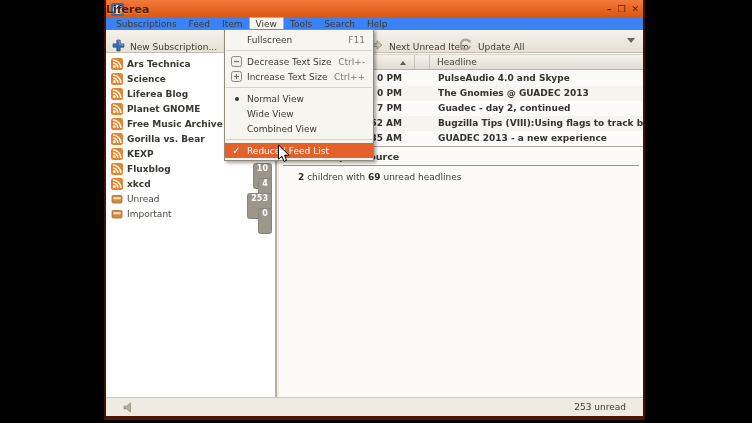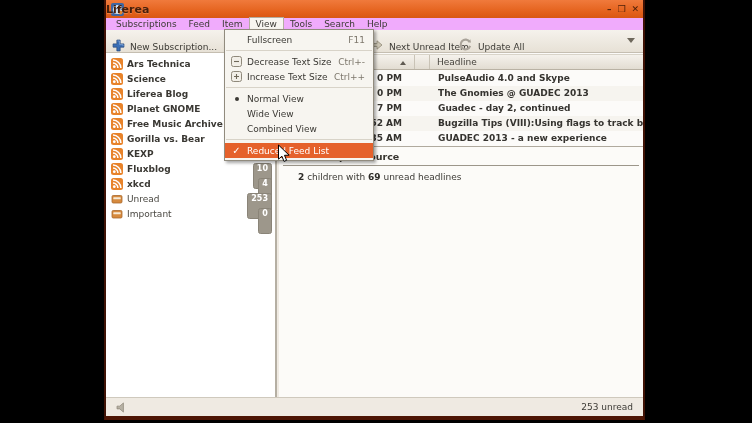--- a/index.html
+++ b/index.html
@@ -24,21 +24,21 @@
   .titlebar .app-icon { width:13px; height:13px; margin-left:1px; flex:0 0 auto; }
   .titlebar .title {
     position:absolute; left:0; right:0; text-align:left;
     font-weight:bold; font-size:11px; color:#471f0b; text-shadow:0 1px 0 rgba(255,190,150,.35);
   }
   .win-controls { margin-left:auto; display:flex; gap:6px; align-items:center; z-index:2; }
   .win-btn { font-size:9px; font-weight:bold; color:#4f2009; line-height:10px; }
   
   .menubar {
     position:absolute; left:0; top:18px; right:0; height:12px;
-    background:#f0abfc; display:flex; align-items:center; padding-left:4px;
+    background:#3b82f6; display:flex; align-items:center; padding-left:4px;
   }
   .menubar .mitem { padding:1px 6px 2px; color:#3c3a35; }
   .menubar .mitem.active { background:#f7f5f0; border:1px solid #b4aea1; border-bottom:none; }
   
   .toolbar {
     position:absolute; left:0; top:30px; right:0; height:23px;
     background:linear-gradient(#f5f2ec,#e7e1d6); border-bottom:1px solid #c5beb1;
   }
   .tbtn { position:absolute; top:0; height:22px; display:flex; align-items:flex-end; gap:5px; color:#3c3a35; }
   .tbtn svg { flex:0 0 auto; }
@@ -80,21 +80,21 @@
   .itemrow .htitle { flex:1; line-height:15px; white-space:nowrap; overflow:hidden; padding-left:7px; }
   
   .contentpane { position:absolute; left:0; right:0; top:93px; bottom:0; background:#fcfbf8; border-top:1px solid #b0aa9e; }
   .content-title { position:absolute; left:11px; top:4px; font-weight:bold; font-size:9.5px; color:#38352f; }
   .content-rule { position:absolute; left:4px; right:4px; top:18px; border-top:1px solid #9c968a; }
   .content-body { position:absolute; left:19px; top:25px; color:#3c3a35; }
   .content-body b { color:#2e2c28; }
   
   .statusbar {
     position:absolute; left:0; right:0; bottom:0; height:19px;
-    background:#efeae2; border-top:1px solid #cfc9bd; display:flex; align-items:center; padding:0 10px;
+    background:#efeae2; border-top:1px solid #cfc9bd; display:flex; align-items:center; padding:0 17px;
   }
   .statusbar .unread-count { margin-left:auto; color:#3c3a35; }
   
   .dropdown {
     position:absolute; left:224px; top:29px; width:150px;
     background:#f7f5f0; border:1px solid #918b7e; box-shadow:2px 2px 3px rgba(0,0,0,.35);
     padding:2px 0; z-index:50;
   }
   .dmi { position:relative; height:15px; display:flex; align-items:center; padding-left:22px; color:#3b3934; }
   .dmi .shortcut { margin-left:auto; padding-right:8px; color:#7d776c; }

